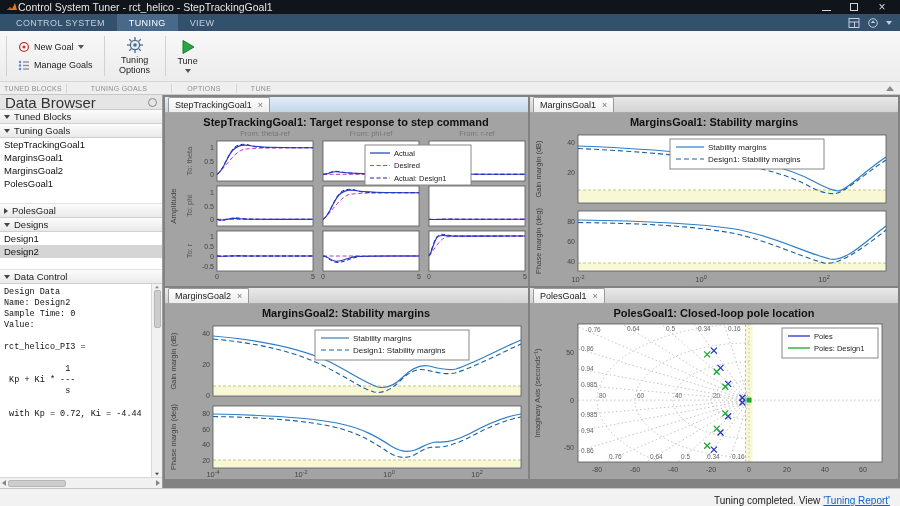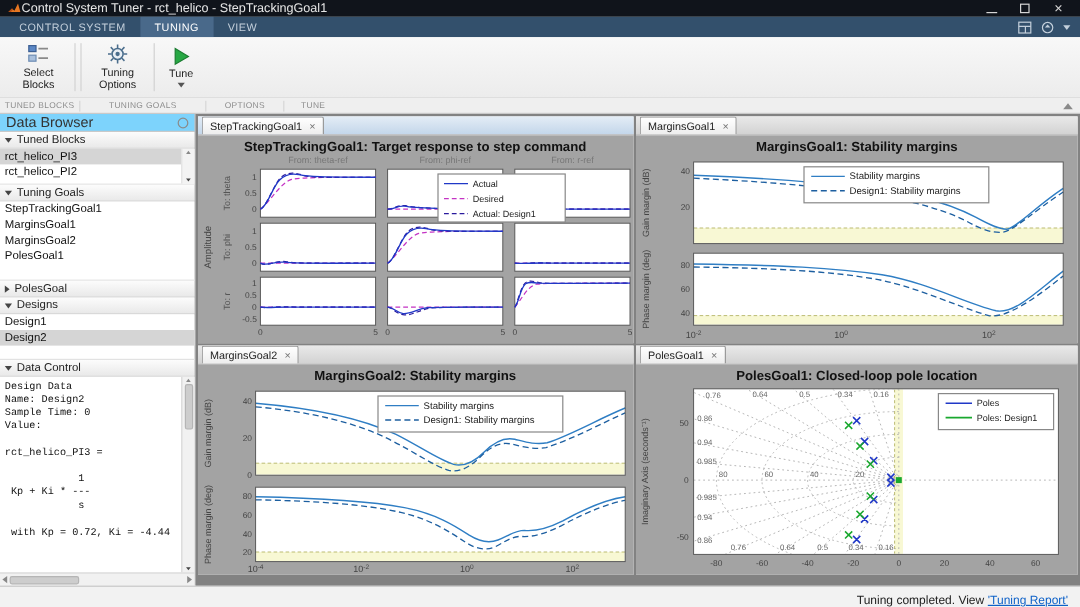--- a/index.html
+++ b/index.html
@@ -36,21 +36,21 @@
   .sections-row{height:13px;background:#efefef;border-bottom:1px solid #c9c9c9;display:flex;font-size:7px;color:#8d8d8d;align-items:center;flex:none;letter-spacing:.3px}
   .sec-label{text-align:center;flex:none}
   .srow-sep{width:1px;height:9px;background:#d6d6d6}
   .collapse-btn{margin-left:auto;margin-right:6px;width:0;height:0;border-left:4px solid transparent;border-right:4px solid transparent;border-bottom:5px solid #8a8a8a}
 
   
   .main{flex:1;display:flex;min-height:0}
 
   
   .sidebar{width:163px;background:#fff;border-right:1px solid #9c9c9c;display:flex;flex-direction:column;flex:none}
-  .db-header{height:15px;background:#7dd3fc;border-bottom:1px solid #c9c9c9;display:flex;align-items:center;padding:0 5px;color:#333;font-size:12px;flex:none}
+  .db-header{height:15px;background:#e5e5e5;border-bottom:1px solid #c9c9c9;display:flex;align-items:center;padding:0 5px;color:#333;font-size:15px;flex:none}
   .circle-icon{margin-left:auto;width:9px;height:9px;border:1.4px solid #8a8a8a;border-radius:50%}
   .sec-head{height:14px;background:linear-gradient(#fcfcfc,#e9e9e9);border-bottom:1px solid #d0d0d0;display:flex;align-items:center;gap:4px;padding:0 4px;font-size:9.5px;color:#222;flex:none}
   .tri{width:0;height:0;border-left:3.5px solid transparent;border-right:3.5px solid transparent;border-top:4.5px solid #444;display:inline-block}
   .tri.right{border-top:3.5px solid transparent;border-bottom:3.5px solid transparent;border-left:4.5px solid #444;border-right:none}
   .tri.up{border-top:none;border-bottom:4.5px solid #888}
   .tri.tiny{transform:scale(.65)}
   .list{background:#fff;display:flex;flex:none}
   .items{flex:1;min-width:0}
   .item{height:13px;line-height:13px;padding-left:4px;color:#111;font-size:9.5px;white-space:nowrap;overflow:hidden}
   .item.selected{background:#d5d5d5}
@@ -115,32 +115,42 @@
       </svg>
       <svg width="12" height="12" viewBox="0 0 12 12">
         <circle cx="6" cy="6" r="4.3" fill="none" stroke="#c3cfdb"></circle>
         <polygon points="6,3.5 8.3,6 3.7,6" fill="#c3cfdb"></polygon>
       </svg>
       <span class="caret light"></span>
     </div>
   </nav>
 
   <div class="toolbar">
-    <div class="tgroup">
-      <div class="bigbtn">
-        <svg width="18" height="18" viewBox="0 0 18 18">
-          <rect x="1" y="2" width="6" height="5" fill="#5b87c5" stroke="#3c5f93"></rect>
-          <rect x="1" y="10" width="6" height="5" fill="#a9c0dd" stroke="#6d8db4"></rect>
-          <line x1="9" y1="4.5" x2="17" y2="4.5" stroke="#8a8a8a" stroke-width="1.4"></line>
-          <line x1="9" y1="12.5" x2="17" y2="12.5" stroke="#8a8a8a" stroke-width="1.4"></line>
+    <div class="vsep"></div>
+    <div class="tgroup col">
+      <div class="rowbtn">
+        <svg width="12" height="12" viewBox="0 0 12 12">
+          <circle cx="6" cy="6" r="4.4" fill="#fff" stroke="#c0392b" stroke-width="1.3"></circle>
+          <circle cx="6" cy="6" r="1.6" fill="#c0392b"></circle>
         </svg>
-        <div class="blabel">Select Blocks</div>
+        <span>New Goal</span>
+        <span class="caret"></span>
+      </div>
+      <div class="rowbtn">
+        <svg width="12" height="12" viewBox="0 0 12 12">
+          <circle cx="2" cy="3" r="1.2" fill="#5b87c5"></circle>
+            <line x1="5" y1="3" x2="11" y2="3" stroke="#8a8a8a" stroke-width="1.3"></line>
+          <circle cx="2" cy="6.5" r="1.2" fill="#5b87c5"></circle>
+            <line x1="5" y1="6.5" x2="11" y2="6.5" stroke="#8a8a8a" stroke-width="1.3"></line>
+          <circle cx="2" cy="10" r="1.2" fill="#5b87c5"></circle>
+            <line x1="5" y1="10" x2="11" y2="10" stroke="#8a8a8a" stroke-width="1.3"></line>
+        </svg>
+        <span>Manage Goals</span>
       </div>
     </div>
-    <div class="vsep"></div>
     <div class="vsep"></div>
     <div class="tgroup">
       <div class="bigbtn">
         <svg width="18" height="18" viewBox="0 0 18 18">
           <g stroke="#4a6d8c" stroke-width="1.3">
             <line x1="9" y1="1" x2="9" y2="4"></line>
               <line x1="9" y1="14" x2="9" y2="17"></line>
             <line x1="1" y1="9" x2="4" y2="9"></line>
               <line x1="14" y1="9" x2="17" y2="9"></line>
             <line x1="3.3" y1="3.3" x2="5.4" y2="5.4"></line>
@@ -182,30 +192,20 @@
 
     <aside class="sidebar">
       <div class="db-header">
         <span>Data Browser</span>
         <span class="circle-icon"></span>
       </div>
 
       <div class="sec-head">
         <span class="tri"></span>
         <span>Tuned Blocks</span>
-      </div>
-      <div class="list" style="height:30px;border-bottom:1px solid #e2e2e2">
-        <div class="items">
-          <div class="item selected">rct_helico_PI3</div>
-          <div class="item">rct_helico_PI2</div>
-        </div>
-        <div class="mini-scroll">
-          <span class="tri up tiny"></span>
-          <span class="tri tiny"></span>
-        </div>
       </div>
 
       <div class="sec-head">
         <span class="tri"></span>
         <span>Tuning Goals</span>
       </div>
       <div class="list" style="height:66px;border-bottom:1px solid #e2e2e2">
         <div class="items">
           <div class="item">StepTrackingGoal1</div>
           <div class="item">MarginsGoal1</div>

